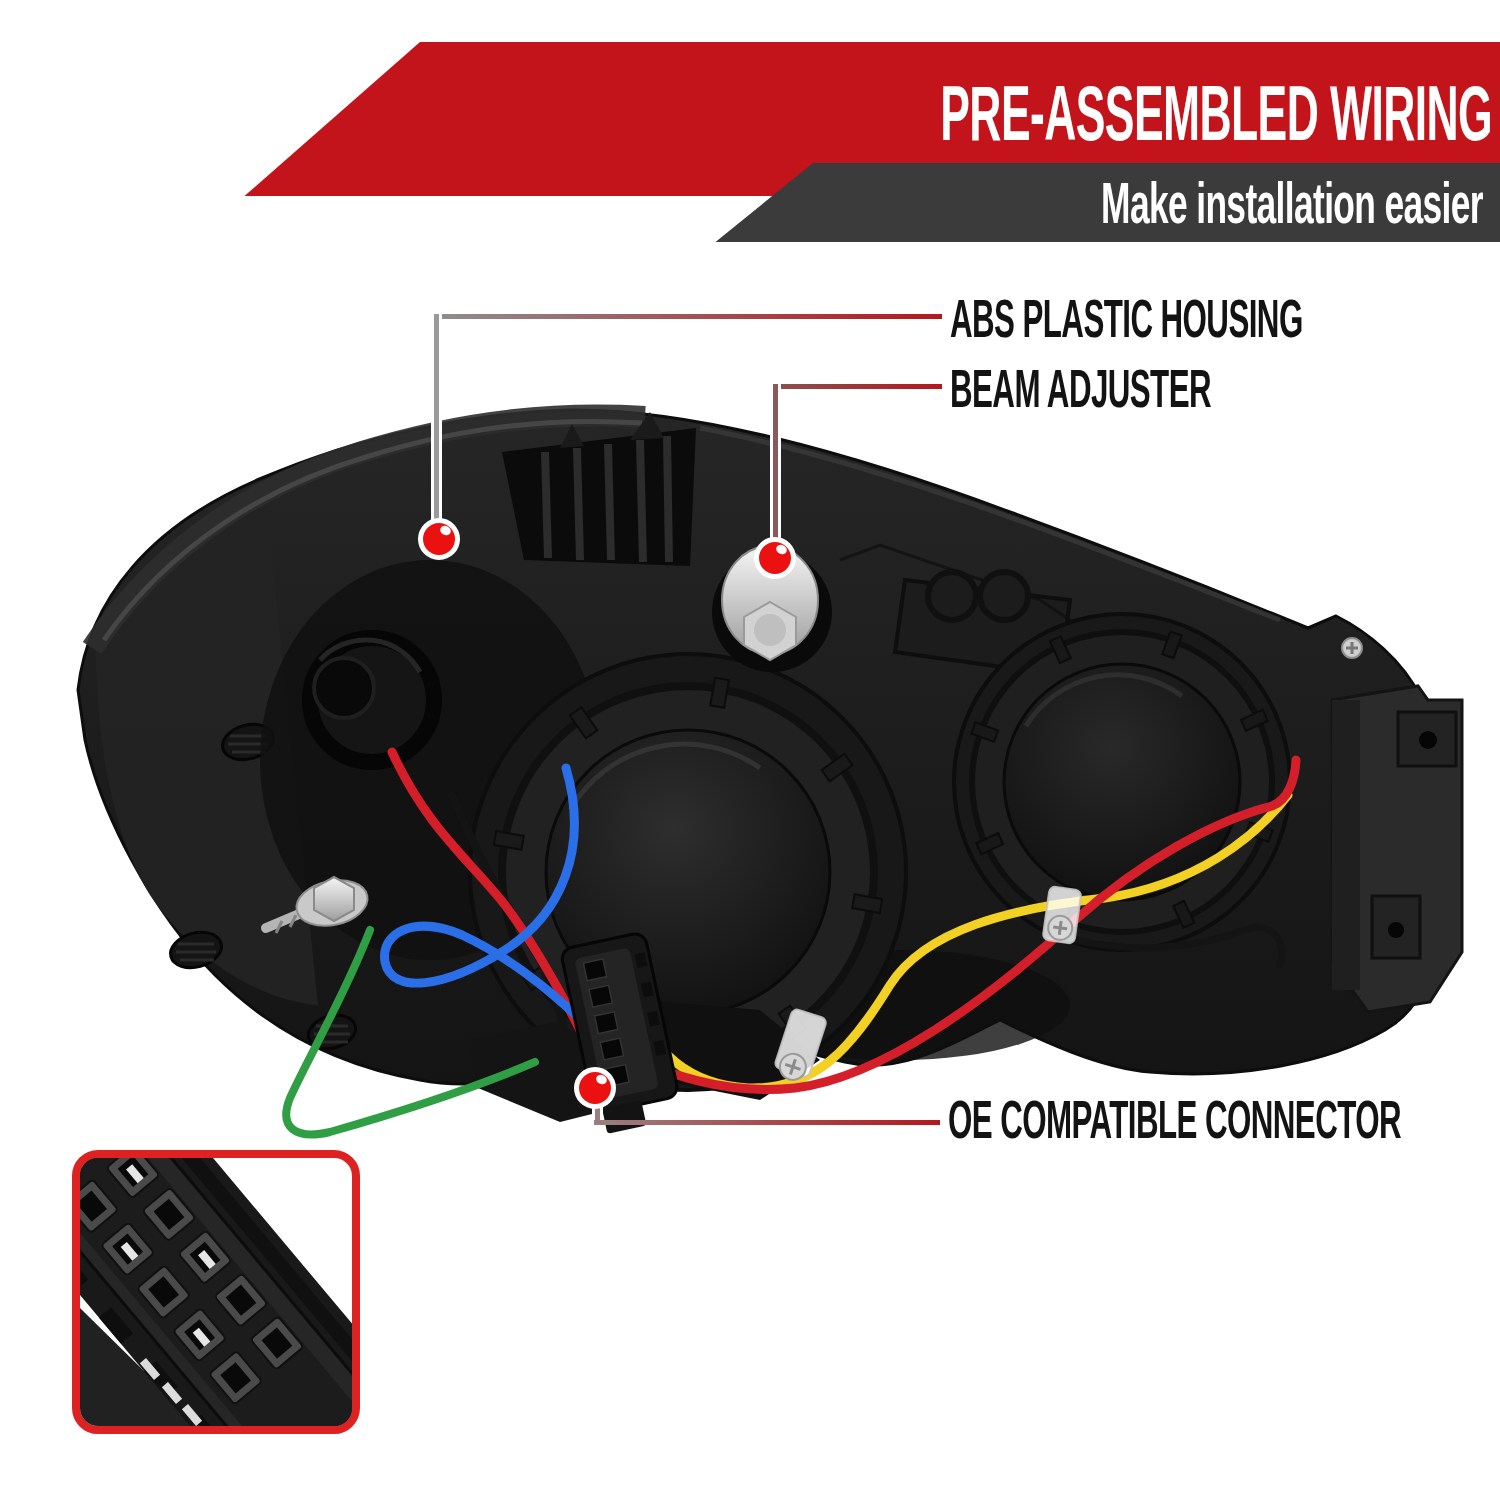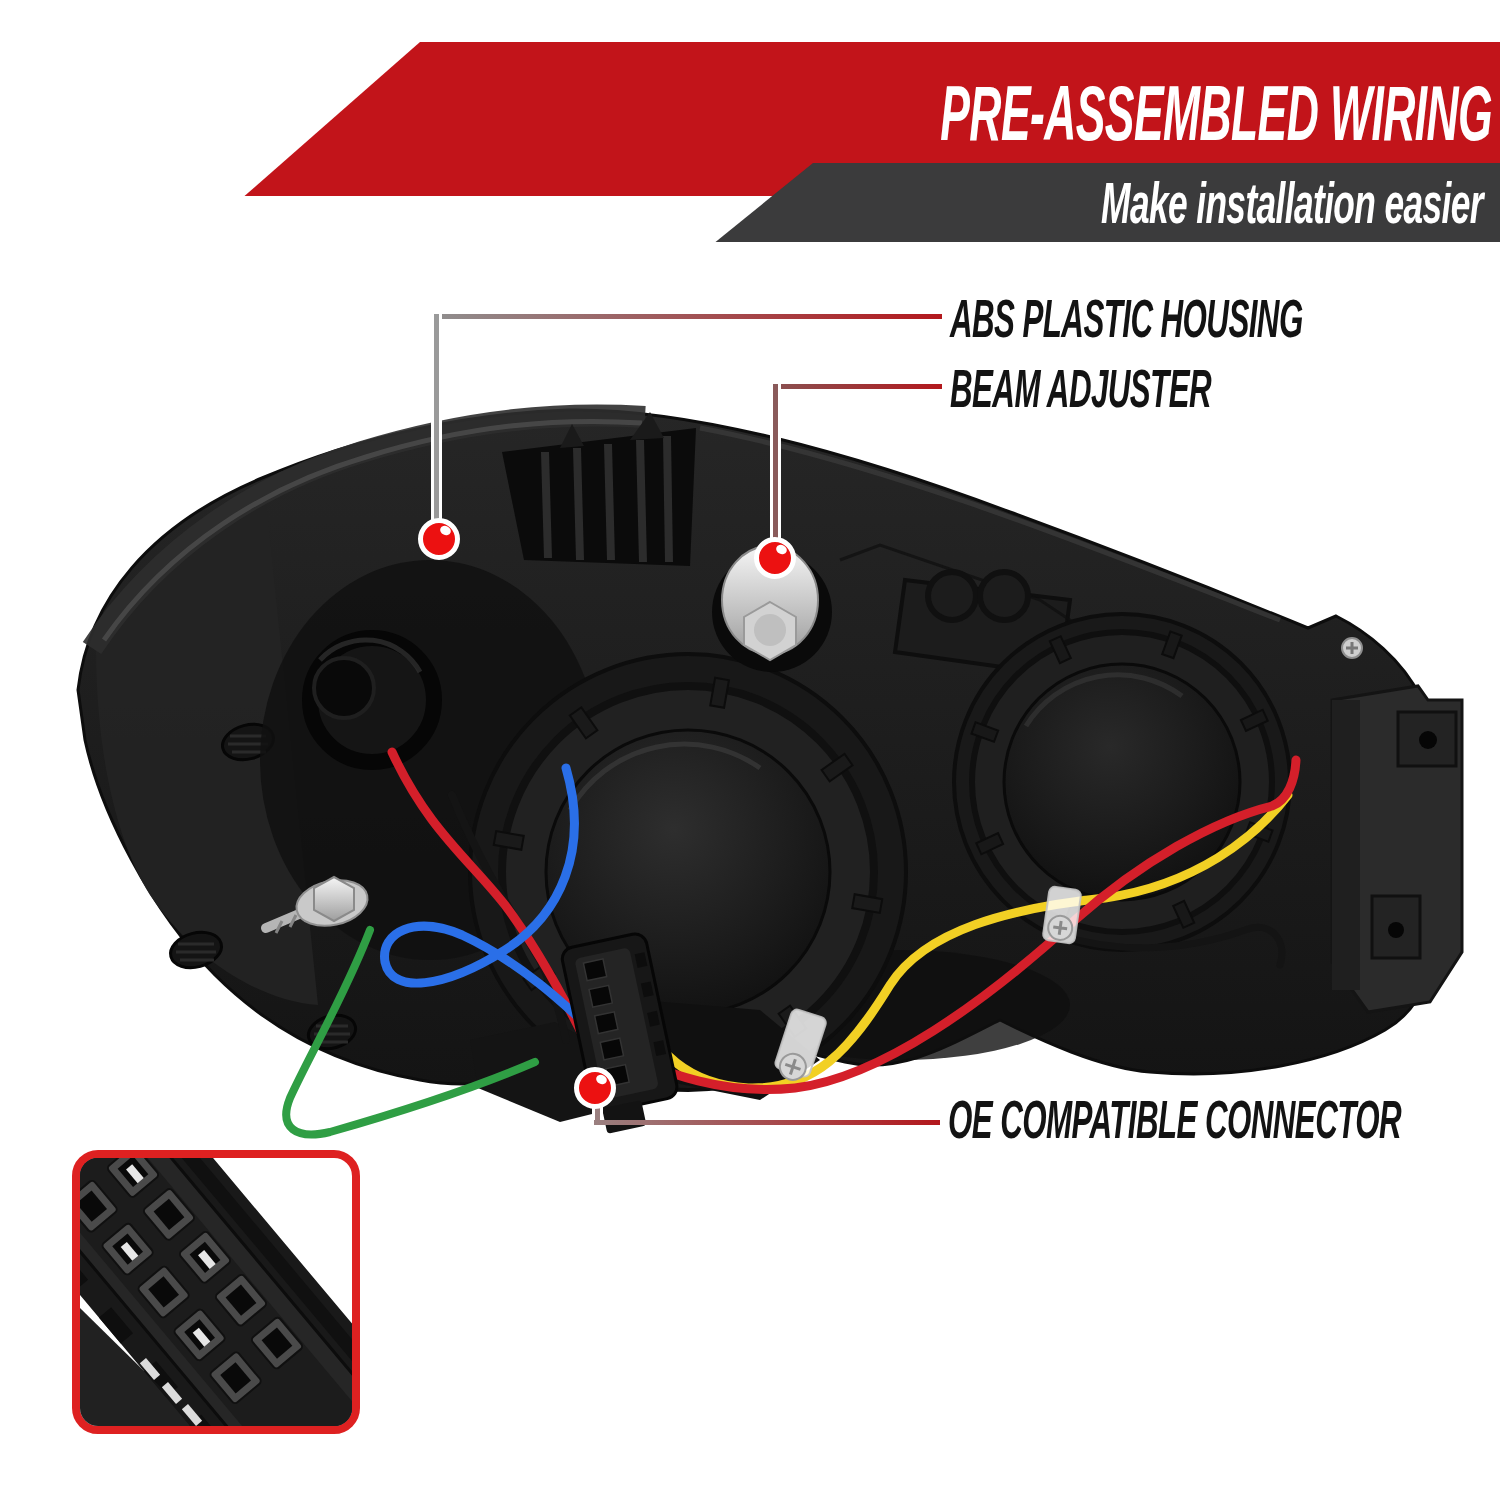--- a/index.html
+++ b/index.html
@@ -1,17 +1,17 @@
 <!DOCTYPE html>
 <html><head>
 <meta charset="utf-8">
 <style>
   html,body{margin:0;padding:0;background:#ffffff;}
   #stage{position:relative;width:1500px;height:1500px;background:#ffffff;overflow:hidden;
-         font-family:"Liberation Sans",sans-serif;font-style:italic;}
+         font-family:"Liberation Sans",sans-serif;}
 
   
   .banner-red{position:absolute;left:0;top:42px;width:1500px;height:154px;background:#c2141a;
               clip-path:polygon(28% 0,100% 0,100% 100%,16.3% 100%);z-index:6;}
   .banner-gray{position:absolute;left:0;top:163px;width:1500px;height:79px;background:#3b3b3c;
                clip-path:polygon(54.2% 0,100% 0,100% 100%,47.7% 100%);z-index:7;}
   .banner-title{position:absolute;right:8px;top:74px;z-index:8;color:#fff;white-space:nowrap;
                 font-weight:700;font-size:78px;line-height:78px;letter-spacing:-1px;
                 transform:scaleX(.57);transform-origin:right center;}
   .banner-subtitle{position:absolute;right:17px;top:172px;z-index:8;color:#fff;white-space:nowrap;

